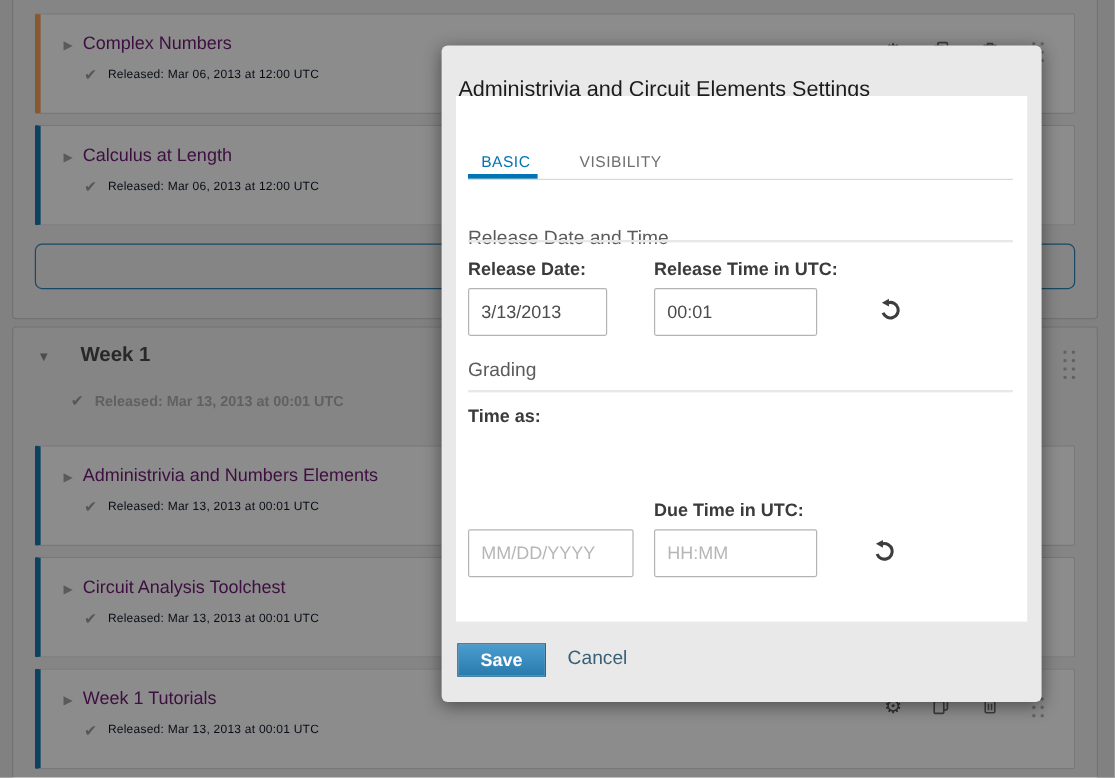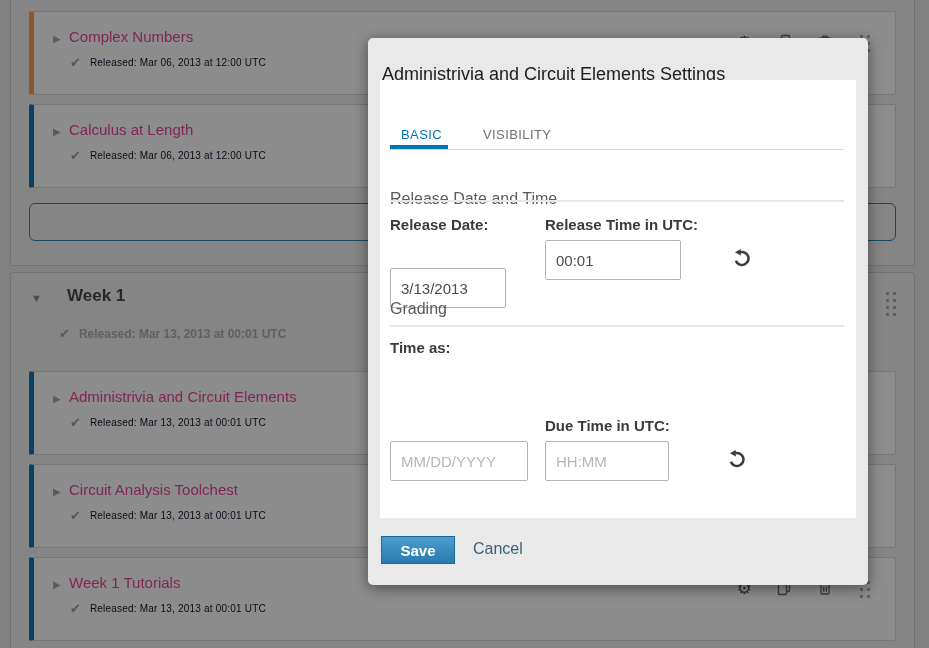--- a/index.html
+++ b/index.html
@@ -11,21 +11,21 @@
   .section-card{position:absolute;left:10px;width:905px;background:#f2f2f2;
                 border:1px solid #cfcfcf;border-radius:3px;}
   #section-top{top:-44px;height:310px;}
   #section-week1{top:272px;height:400px;}
 
   .sub-card{position:absolute;left:18px;width:867px;height:84px;background:#ffffff;
             border:1px solid #d9d9d9;border-left:5px solid #1579ad;border-radius:2px;}
   .sub-card.orange{border-left-color:#f9a05b;}
 
   .chev{position:absolute;left:19px;top:22px;font-size:10px;color:#a5a5a5;line-height:1;}
-  .sub-title{position:absolute;left:35px;top:16px;font-size:15px;color:#ec4899;}
+  .sub-title{position:absolute;left:35px;top:16px;font-size:15px;color:#701a75;}
   .meta{position:absolute;left:36px;top:44px;display:flex;align-items:center;gap:9px;}
   .meta .check{font-size:13px;color:#9e9e9e;line-height:1;}
   .meta .released{font-size:10px;font-weight:normal;color:#0f172a;letter-spacing:.2px;}
 
   .icon-row{position:absolute;top:20px;right:24px;display:flex;align-items:center;gap:23px;}
   .gear-glyph{font-size:17px;color:#5a5a5a;line-height:1;}
   .dots{width:14px;height:20px;
         background-image:radial-gradient(circle,#b0b0b0 1.4px,transparent 1.6px);
         background-size:7px 7px;background-position:1px 1px;}
   .dots.tall{height:27px;}
@@ -134,21 +134,21 @@
   <span class="tri">▼</span>
   <span class="section-title">Week 1</span>
   <div class="section-meta">
     <span class="check meta-check" style="font-size:13px;color:#9e9e9e;">✔</span>
     <span class="released" style="font-size:12px;font-weight:bold;color:#b0b0b0;">Released: Mar 13, 2013 at 00:01 UTC</span>
   </div>
   <span class="dots tall section-handle"></span>
 
   <div class="sub-card" style="top:98px;">
     <span class="chev">▶</span>
-    <span class="sub-title">Administrivia and Circuit Elements</span>
+    <span class="sub-title">Administrivia and Numbers Elements</span>
     <div class="meta">
       <span class="check">✔</span>
       <span class="released">Released: Mar 13, 2013 at 00:01 UTC</span>
     </div>
   </div>
 
   <div class="sub-card" style="top:191px;">
     <span class="chev">▶</span>
     <span class="sub-title">Circuit Analysis Toolchest</span>
     <div class="meta">
@@ -196,42 +196,42 @@
   <div id="modal-panel">
     <span class="tab" id="tab-basic">BASIC</span>
     <span class="tab" id="tab-visibility">VISIBILITY</span>
     <div id="tab-underline"></div>
     <div id="tab-line"></div>
 
     <span class="group-heading" style="top:110px;">Release Date and Time</span>
     <div class="group-rule" style="top:120px;"></div>
 
     <span class="field-label" style="left:10px;top:136px;">Release Date:</span>
-    <input class="txt-input" style="left: 10px; top: 160px; width: 116px; margin-top: 28px;" value="3/13/2013">
+    <input class="txt-input" style="left: 10px; top: 160px; width: 116px;" value="3/13/2013">
 
     <span class="field-label" style="left:165px;top:136px;">Release Time in UTC:</span>
     <input class="txt-input" style="left: 165px; top: 160px; width: 136px;" value="00:01">
 
     <button class="undo-btn" id="undo-release">
       <svg width="20" height="20" viewBox="0 0 20 20">
         <path d="M3.9 12.7 A6.5 6.5 0 1 0 8.3 4.2" fill="none" stroke="#3d3d3d" stroke-width="2.6"></path>
         <path d="M8.8 0.9 L8.8 7.5 L2.9 4.2 Z" fill="#3d3d3d"></path>
       </svg>
     </button>
 
     <span class="group-heading" style="top:220px;">Grading</span>
     <div class="group-rule" style="top:245px;"></div>
 
     <span class="field-label" style="left:10px;top:259px;">Time as:</span>
 
     <span class="field-label" style="left:10px;top:337px;margin-top:40px;">Due Date:</span>
     <input class="txt-input" style="left: 10px; top: 361px; width: 138px;" placeholder="MM/DD/YYYY">
 
     <span class="field-label" style="left:165px;top:337px;">Due Time in UTC:</span>
-    <input class="txt-input" style="left: 165px; top: 361px; width: 124px;" placeholder="HH:MM">
+    <input class="txt-input" style="left: 165px; top: 361px; width: 136px;" placeholder="HH:MM">
 
     <button class="undo-btn" id="undo-due">
       <svg width="20" height="20" viewBox="0 0 20 20">
         <path d="M3.9 12.7 A6.5 6.5 0 1 0 8.3 4.2" fill="none" stroke="#3d3d3d" stroke-width="2.6"></path>
         <path d="M8.8 0.9 L8.8 7.5 L2.9 4.2 Z" fill="#3d3d3d"></path>
       </svg>
     </button>
   </div>
 
   <button id="save-button">Save</button>

